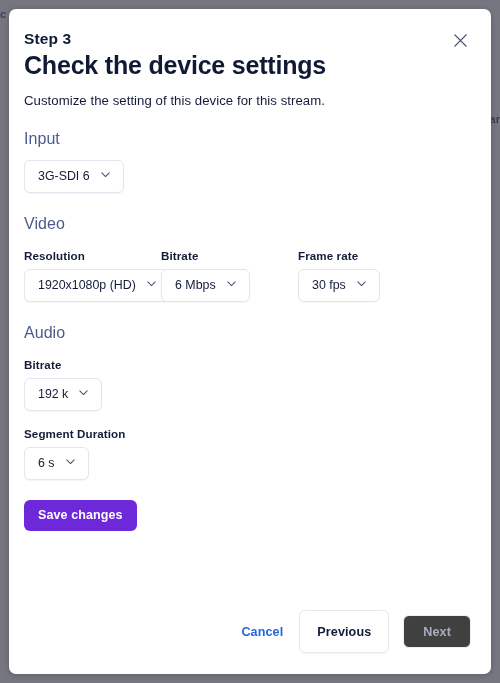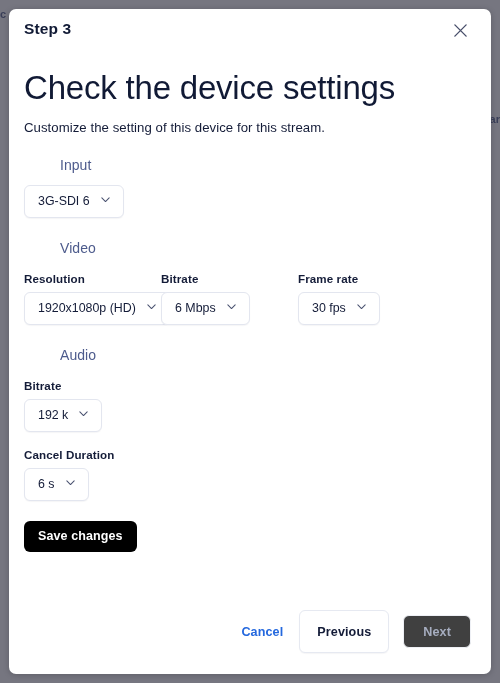--- a/index.html
+++ b/index.html
@@ -41,21 +41,21 @@
     display: flex;
     flex-direction: column;
     overflow: hidden;
   }
 
   
   .modal-header {
     display: flex;
     align-items: flex-start;
     justify-content: space-between;
-    padding: 11px 20px 0 15px;
+    padding: 21px 20px 0 15px;
   }
 
   .step-label {
     font-size: 15.5px;
     font-weight: 700;
     color: #111a35;
     letter-spacing: 0.1px;
   }
 
   .close-btn {
@@ -72,42 +72,40 @@
   .close-btn svg { display: block; }
 
   
   .modal-body {
     flex: 1 1 auto;
     padding: 0 20px 0 15px;
     overflow: hidden;
   }
 
   .page-title {
-    font-size: 33px;
-    font-weight: 400;
+    font-size: 25px;
+    font-weight: 700;
     color: #111a35;
     letter-spacing: -0.2px;
-    margin-top: 28px;
     line-height: 1.15;
   }
 
   .page-subtitle {
     font-size: 13.2px;
     color: #141c38;
     margin-top: 13px;
     letter-spacing: 0.05px;
   }
 
   .section-title {
-    font-size: 14px;
+    font-size: 16px;
     font-weight: 400;
     color: #4d5b8c;
     margin-top: 22px;
     letter-spacing: 0.05px;
-    margin-left: 36px;
   }
 
   .field-label {
     font-size: 11.6px;
     font-weight: 700;
     color: #141c38;
     margin-top: 16px;
     margin-bottom: 7px;
     letter-spacing: 0.1px;
   }
@@ -144,21 +142,21 @@
   .video-col-framerate { width: 137px; }
 
   
   .btn-primary {
     display: inline-flex;
     align-items: center;
     justify-content: center;
     height: 31px;
     padding: 0 14px;
     margin-top: 20px;
-    background: #000000;
+    background: #6d28d9;
     color: #ffffff;
     font-size: 12.5px;
     font-weight: 700;
     border: none;
     border-radius: 6px;
     cursor: pointer;
     letter-spacing: 0.1px;
     font-family: "Liberation Sans", sans-serif;
   }
 
@@ -293,21 +291,21 @@
     <div class="select">
       <span>192 k</span>
       <span class="caret">
         <svg width="13" height="13" viewBox="0 0 16 16" fill="none" xmlns="http://www.w3.org/2000/svg">
           <path d="M3.5 6 L8 10.5 L12.5 6" stroke="#4a5270" stroke-width="1.3" stroke-linecap="round" stroke-linejoin="round"></path>
         </svg>
       </span>
     </div>
 
     
-    <div class="field-label">Cancel Duration</div>
+    <div class="field-label">Segment Duration</div>
     <div class="select">
       <span>6 s</span>
       <span class="caret">
         <svg width="13" height="13" viewBox="0 0 16 16" fill="none" xmlns="http://www.w3.org/2000/svg">
           <path d="M3.5 6 L8 10.5 L12.5 6" stroke="#4a5270" stroke-width="1.3" stroke-linecap="round" stroke-linejoin="round"></path>
         </svg>
       </span>
     </div>
 
     <div>

